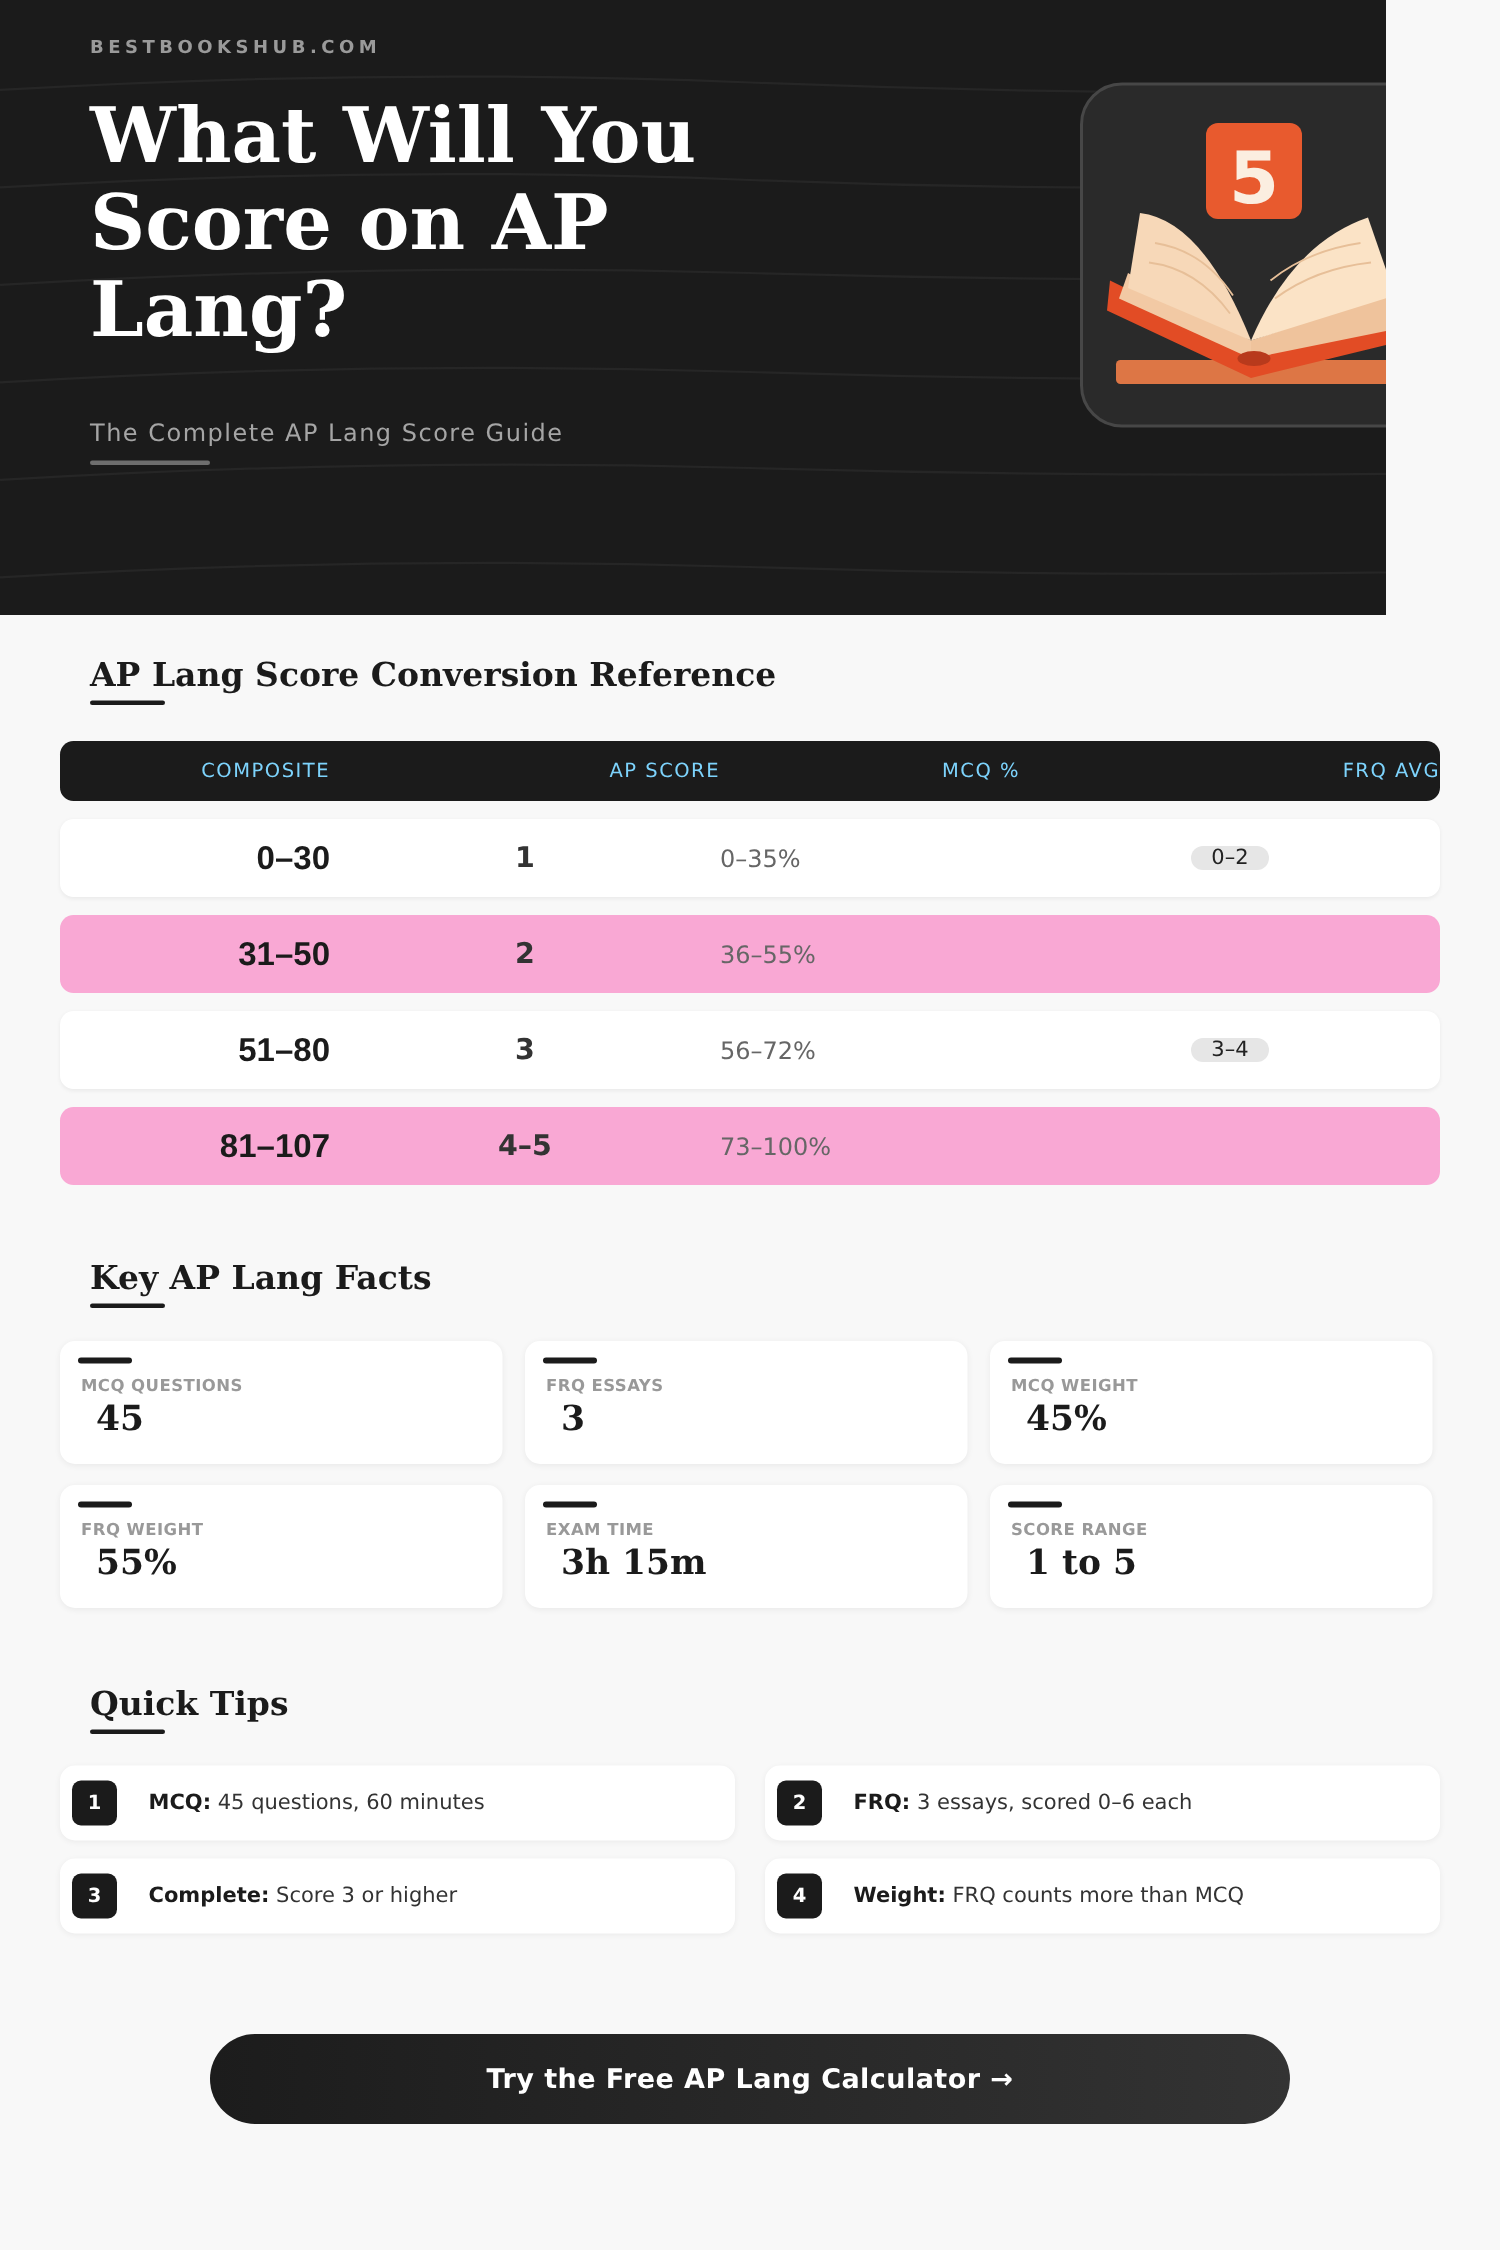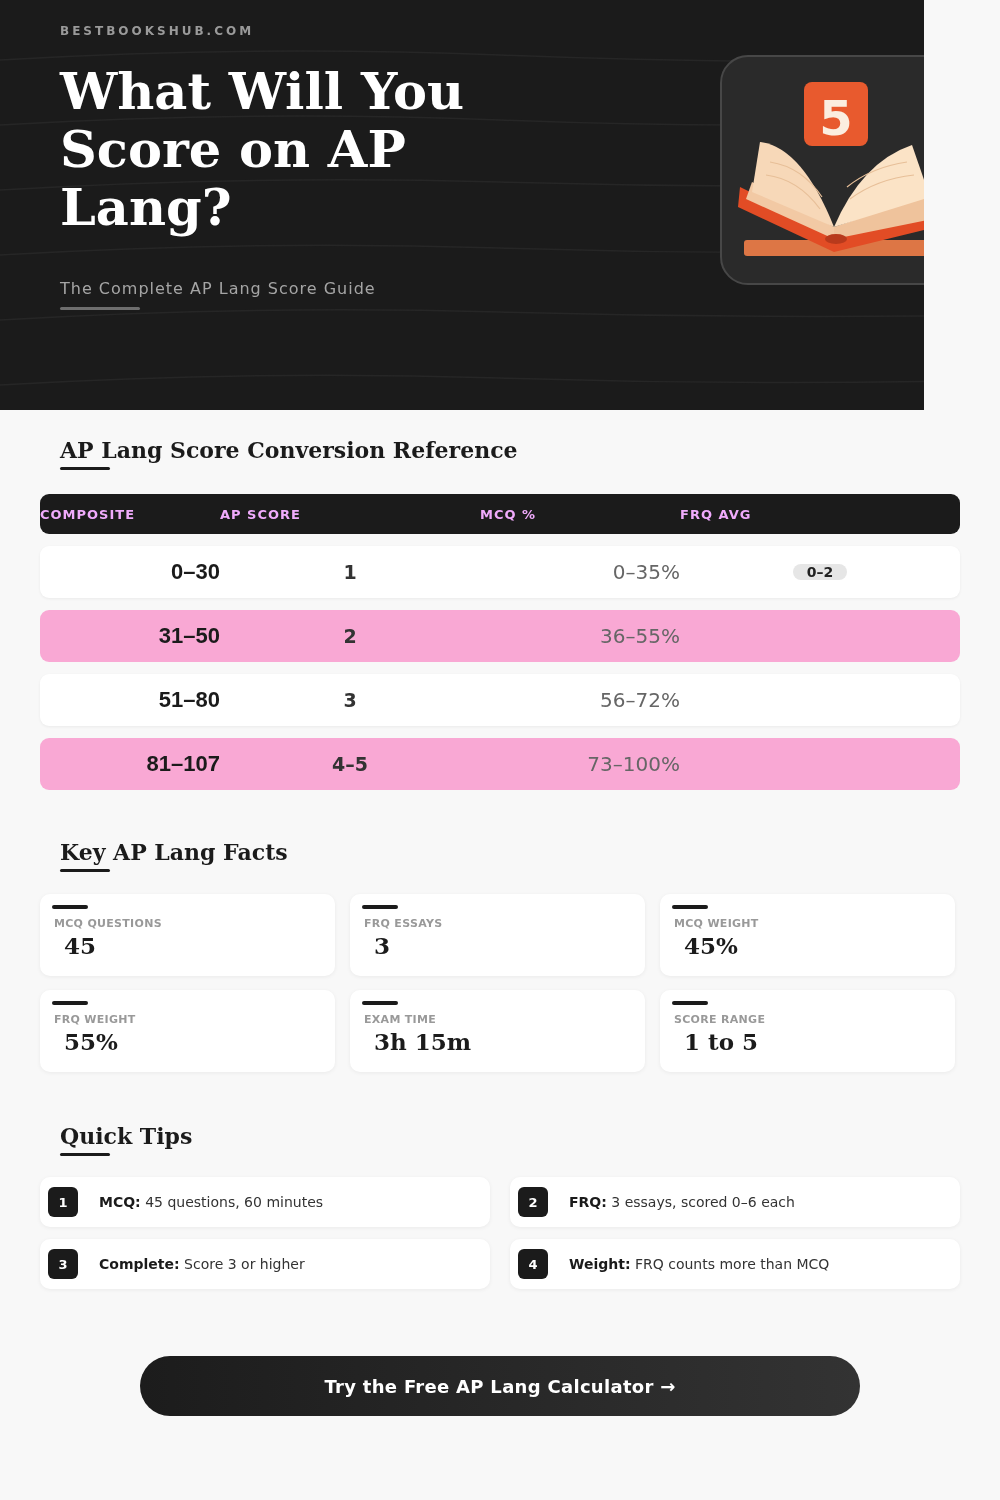--- a/index.html
+++ b/index.html
@@ -8,30 +8,30 @@
 .hero{position:absolute;left:0;top:0;width:924px;height:410px;background:#1b1b1b;overflow:hidden}
 .hero svg.waves{position:absolute;left:0;top:0}
 .site{position:absolute;left:60px;top:24px;font-size:12px;font-weight:bold;letter-spacing:3px;color:#9a9a9a}
 .title{position:absolute;left:60px;top:62px;width:520px;font-family:"DejaVu Serif",serif;font-weight:bold;font-size:51px;line-height:58px;color:#fff}
 .subtitle{position:absolute;left:60px;top:279px;font-size:16px;letter-spacing:1px;color:#a5a5a5}
 .sub-bar{position:absolute;left:60px;top:307px;width:80px;height:3px;background:#6e6e6e;border-radius:2px}
 .icon-tile{position:absolute;left:720px;top:55px;width:230px;height:230px;border-radius:28px;background:#2a2a2a;border:2px solid #474747}
 .sec-title{position:absolute;left:60px;font-family:"DejaVu Serif",serif;font-weight:bold;font-size:22px;color:#1b1b1b}
 .sec-bar{position:absolute;left:60px;width:50px;height:3px;background:#1b1b1b;border-radius:2px}
 .thead{position:absolute;left:40px;top:494px;width:920px;height:40px;background:#1b1b1b;border-radius:9px;display:flex;align-items:center}
-.th{font-size:13px;font-weight:bold;letter-spacing:1px;color:#f0abfc;text-align:left}
+.th{font-size:13px;font-weight:normal;letter-spacing:1px;color:#7dd3fc;text-align:right}
 .c1{width:180px}.c2{width:260px}.c3{width:200px}.c4{width:280px}
 .trow{position:absolute;left:40px;width:920px;height:52px;border-radius:9px;display:flex;align-items:center}
 .trow.w{background:#fff;box-shadow:0 1px 3px rgba(0,0,0,.06)}
 .trow.g{background:#f9a8d4}
 .comp{font-family:Liberation Sans, sans-serif;font-weight:bold;font-size:22px;text-align:right;color:#1b1b1b}
 .aps{font-weight:bold;font-size:19px;text-align:center;color:#333}
-.mcq{font-size:20px;text-align:right;color:#666}
+.mcq{font-size:16px;text-align:left;color:#666}
 .frqc{display:flex;justify-content:center}
-.pill{background:#e6e6e6;border-radius:14px;padding:0 14px;font-size:14px;font-weight:bold;color:#222}
+.pill{background:#e6e6e6;border-radius:14px;padding:0 14px;font-size:14px;font-weight:normal;color:#222}
 .fact{position:absolute;width:295px;height:82px;background:#fff;border-radius:10px;box-shadow:0 1px 4px rgba(0,0,0,.06)}
 .fact .bar{position:absolute;left:12px;top:11px;width:36px;height:4px;border-radius:2px;background:#1b1b1b}
 .fact .lab{position:absolute;left:14px;top:23px;font-size:11px;font-weight:bold;color:#999;letter-spacing:.3px}
 .fact .val{position:absolute;left:24px;top:38px;font-family:"DejaVu Serif",serif;font-weight:bold;font-size:23px;color:#1b1b1b}
 .tip{position:absolute;width:450px;height:50px;background:#fff;border-radius:10px;box-shadow:0 1px 4px rgba(0,0,0,.06);display:flex;align-items:center}
 .tip .num{width:30px;height:30px;margin-left:8px;border-radius:6px;background:#1b1b1b;color:#fff;font-size:13px;font-weight:bold;display:flex;align-items:center;justify-content:center}
 .tip .txt{margin-left:21px;font-size:14px;color:#333}
 .tip .txt b{color:#1b1b1b}
 .cta{position:absolute;left:140px;top:1356px;width:720px;height:60px;border-radius:30px;background:linear-gradient(90deg,#1c1c1c,#333);display:flex;align-items:center;justify-content:center;color:#fff;font-weight:bold;font-size:18px;letter-spacing:.3px;cursor:pointer}
 </style>
@@ -94,20 +94,23 @@
 </div>
 <div class="trow g" style="top:610px">
   <div class="comp c1">31–50</div>
   <div class="aps c2">2</div>
   <div class="mcq c3">36–55%</div>
 </div>
 <div class="trow w" style="top:674px">
   <div class="comp c1">51–80</div>
   <div class="aps c2">3</div>
   <div class="mcq c3">56–72%</div>
+  <div class="frqc c4">
+      <span class="pill">3–4</span>
+    </div>
 </div>
 <div class="trow g" style="top:738px">
   <div class="comp c1">81–107</div>
   <div class="aps c2">4–5</div>
   <div class="mcq c3">73–100%</div>
 </div>
 
 <h2 class="sec-title" style="top:839px">Key AP Lang Facts</h2>
 <div class="sec-bar" style="top:869px"></div>
 

